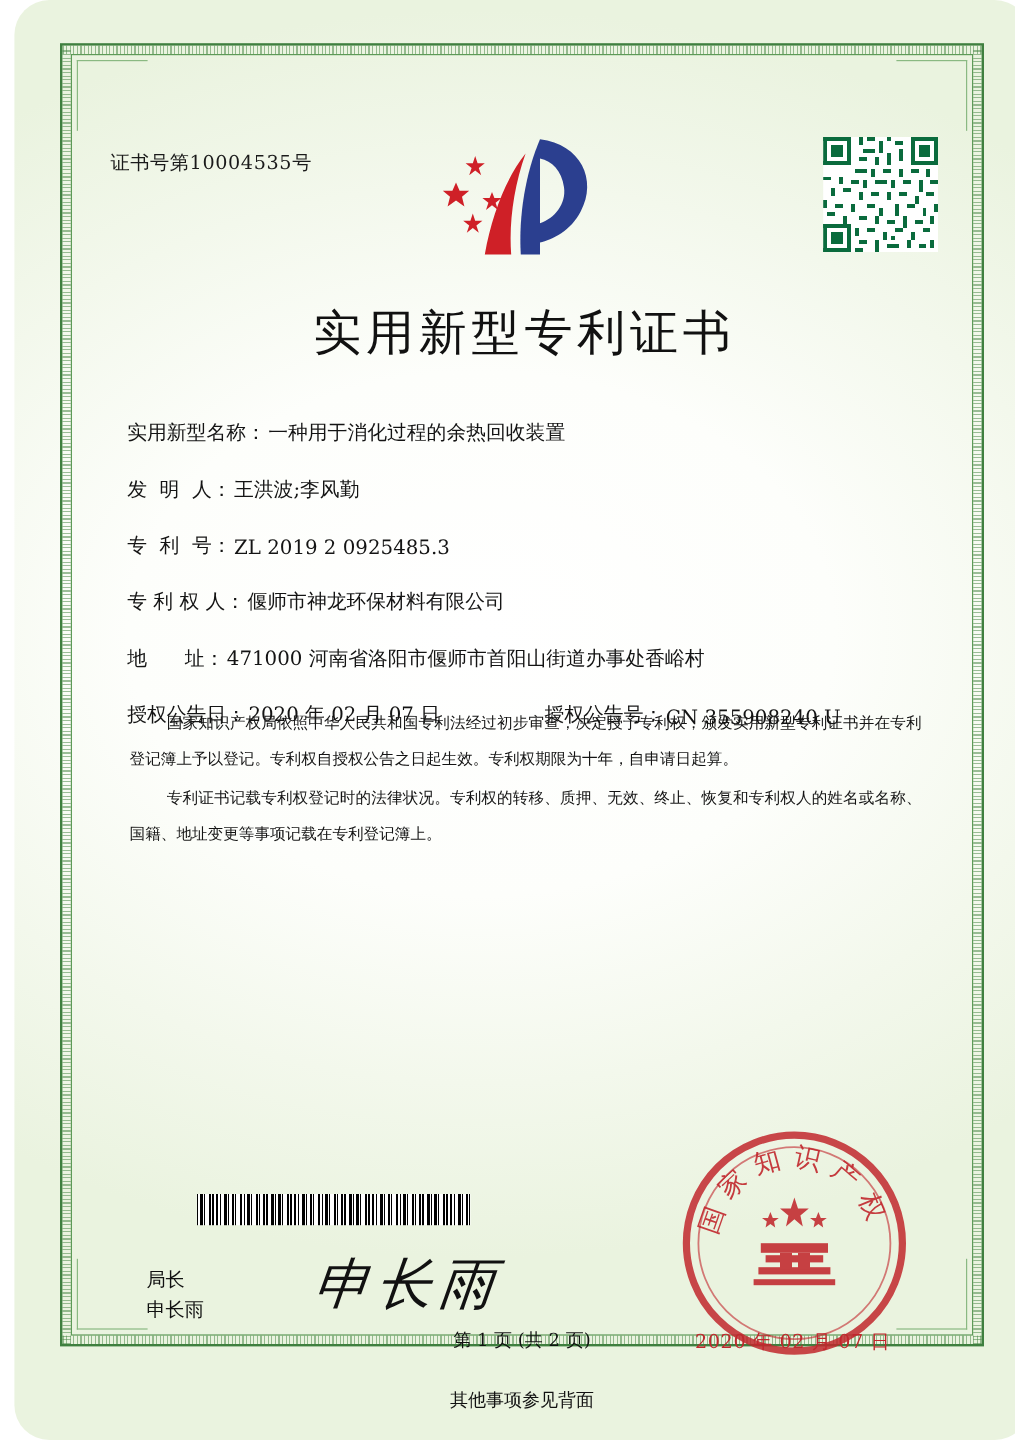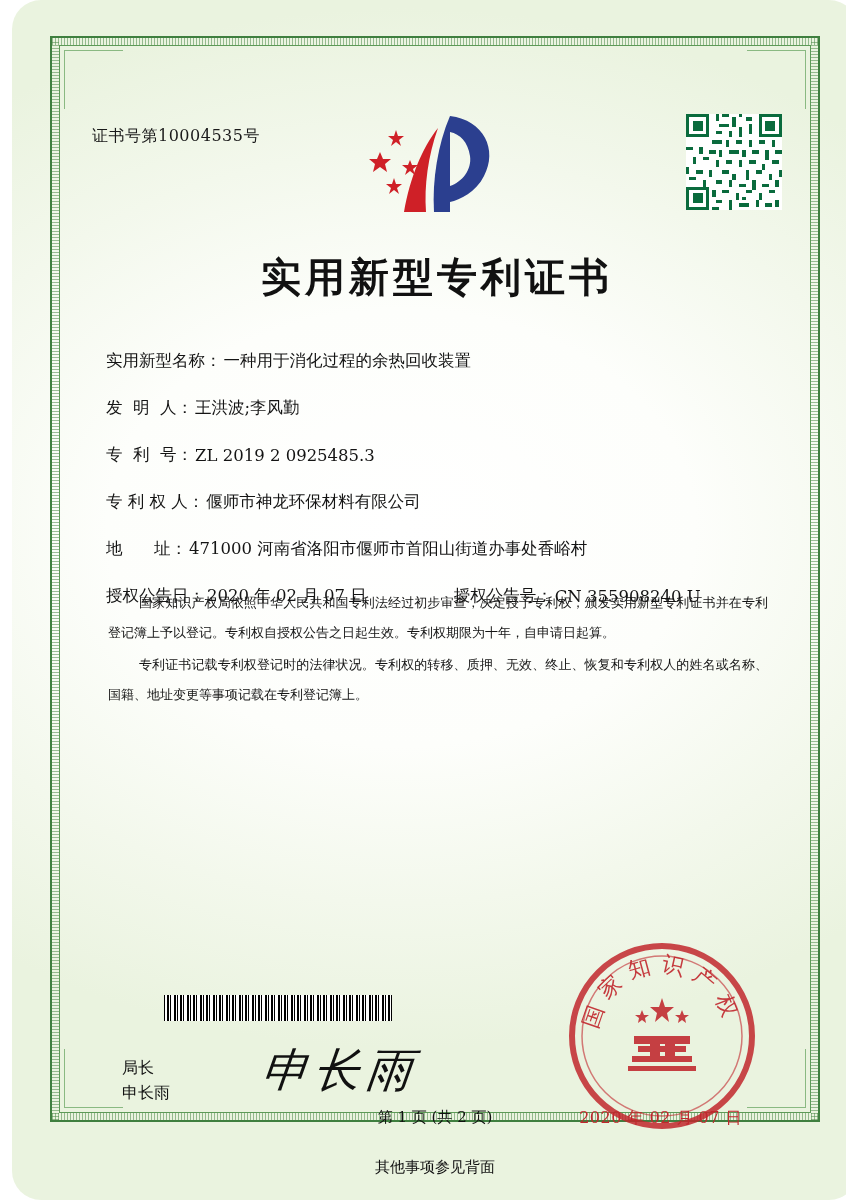--- a/index.html
+++ b/index.html
@@ -116,36 +116,36 @@
   }
 
   
   .title {
     position: absolute;
     left: 0;
     right: 0;
     top: 150px;
     text-align: center;
     font-size: 40px;
-    font-weight: bold;
+    font-weight: normal;
     letter-spacing: 4px;
     color: #111;
     font-family: "DejaVu Serif", serif;
   }
 
   
   .fields {
     position: absolute;
     left: 14px;
     top: 250px;
     width: 670px;
   }
   .field-row {
     display: flex;
-    align-items: center;
+    align-items: flex-end;
     margin-bottom: 25px;
     font-size: 16.5px;
     color: #141414;
     font-family: "DejaVu Serif", serif;
   }
   .field-label {
     white-space: pre;
     flex: none;
   }
   .field-value {

